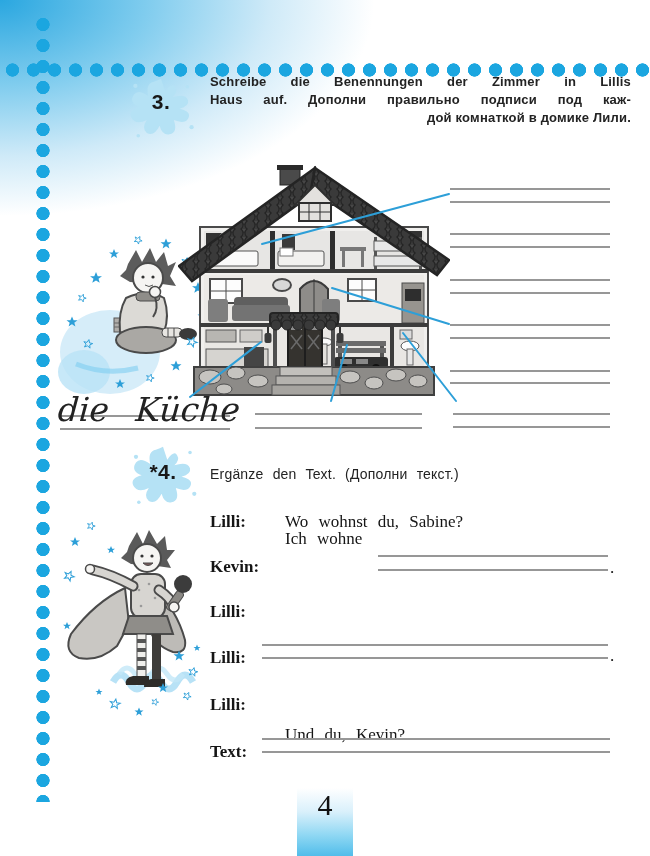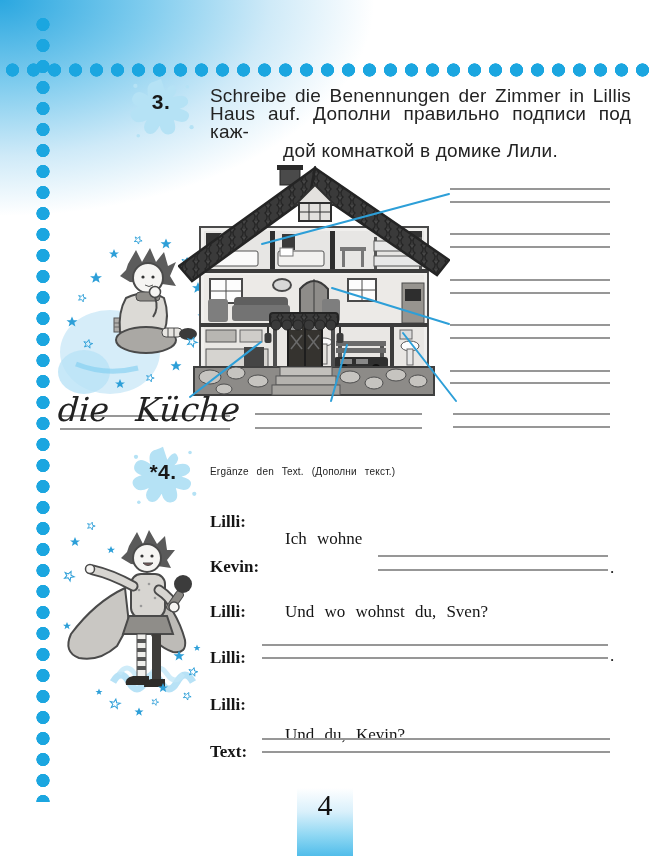--- a/index.html
+++ b/index.html
@@ -18,26 +18,26 @@
   
   .splash{position:absolute;}
   .splash svg{position:absolute;left:0;top:0;}
   .splash .num{position:relative;z-index:2;text-align:center;
     font:800 21px "Liberation Sans",sans-serif;color:#181818;letter-spacing:.5px;}
   .splash3{left:124px;top:76px;width:74px;height:64px;}
   .splash3 .num{margin-top:14px;}
   .splash4{left:126px;top:444px;width:74px;height:64px;}
   .splash4 .num{margin-top:16px;}
   
-  .t3-text{position:absolute;left:210px;top:87px;width:421px;
-    font-size:19px;line-height:18.2px;letter-spacing:.2px;color:#232323;}
+  .t3-text{position:absolute;left:210px;top:73px;width:421px;
+    font-size:13px;line-height:18.2px;letter-spacing:.2px;color:#232323;font-weight:bold;}
   .t3-text .jline{text-align:justify;text-align-last:justify;}
-  .t3-text .lline{text-align:center;}
-  
-  .t4-text{position:absolute;left:210px;top:466px;font-size:10px;letter-spacing:.2px;
+  .t3-text .lline{text-align:right;}
+  
+  .t4-text{position:absolute;left:210px;top:466px;font-size:14px;letter-spacing:.2px;
     word-spacing:5px;color:#232323;}
   
   .rule{position:absolute;height:2px;background:#979797;}
   
   .kueche{position:absolute;left:58px;top:390px;width:180px;
     font:italic 400 33px "DejaVu Serif",serif;color:#222;word-spacing:16px;
     transform:skewX(-4deg);white-space:nowrap;}
   
   .dlg-name{position:absolute;left:210px;font:700 17px "Liberation Serif",serif;color:#151515;}
   .dlg-text{position:absolute;left:285px;font:400 17px "Liberation Serif",serif;
@@ -316,29 +316,29 @@
     <use href="#star5" transform="translate(108,182) scale(.5)" fill="#2d9fd8"></use>
     <use href="#star5" transform="translate(132,190) scale(.4) rotate(28)" fill="none" stroke="#2d9fd8" stroke-width="2"></use>
     <use href="#star5" transform="translate(60,198) scale(.5) rotate(10)" fill="none" stroke="#2d9fd8" stroke-width="2"></use>
     <use href="#star5" transform="translate(84,206) scale(.45)" fill="#2d9fd8"></use>
     <use href="#star5" transform="translate(44,186) scale(.35)" fill="#2d9fd8"></use>
     <use href="#star5" transform="translate(100,196) scale(.35) rotate(20)" fill="none" stroke="#2d9fd8" stroke-width="2"></use>
     <use href="#star5" transform="translate(142,142) scale(.35)" fill="#2d9fd8"></use>
   </svg>
 
   <div class="dlg-name" style="top:512px">Lilli:</div>
+  <div class="dlg-text" style="top:512px">Wo wohnst du, Sabine?</div>
 
   <div class="dlg-name" style="top:557px">Kevin:</div>
   <div class="dlg-text" style="top:529px">Ich wohne</div>
   <div class="rule" style="left:378px;top:555px;width:230px"></div>
   <div class="rule" style="left:378px;top:569px;width:230px"></div>
   <div class="dlg-suffix" style="left:610px;top:558px">.</div>
 
   <div class="dlg-name" style="top:602px">Lilli:</div>
-  <div class="dlg-text" style="top:602px">Und wo wohnst du, Sven?</div>
 
   <div class="dlg-name" style="top:648px">Lilli:</div>
   <div class="rule" style="left:262px;top:644px;width:346px"></div>
   <div class="rule" style="left:262px;top:657px;width:346px"></div>
   <div class="dlg-suffix" style="left:610px;top:646px">.</div>
 
   <div class="dlg-name" style="top:695px">Lilli:</div>
   <div class="dlg-text" style="top:725px">Und du, Kevin?</div>
 
   <div class="dlg-name" style="top:742px">Text:</div>

